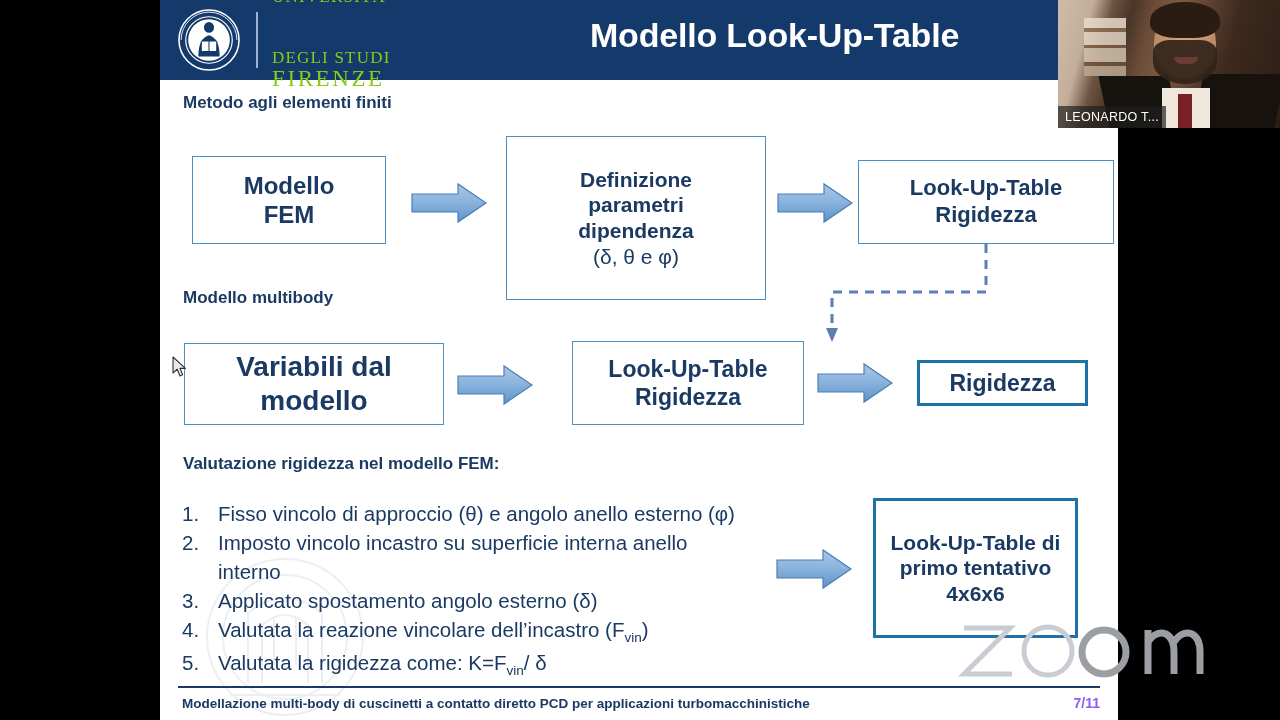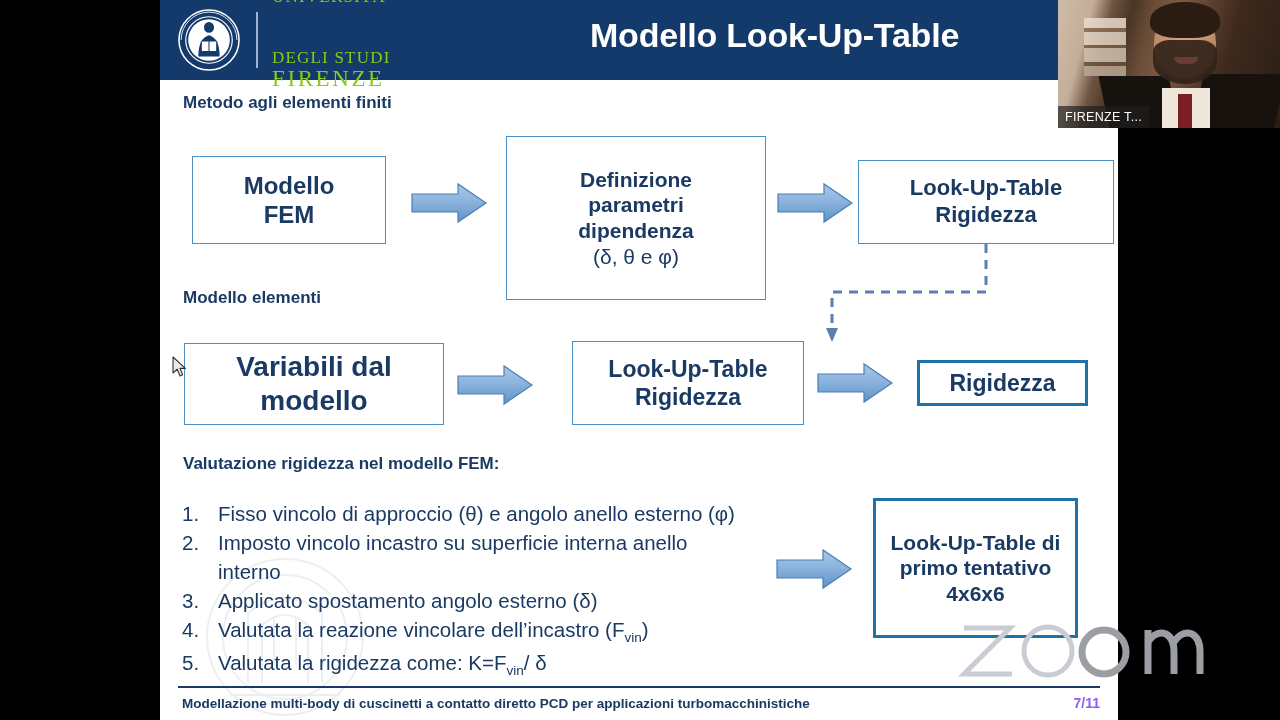--- a/index.html
+++ b/index.html
@@ -307,21 +307,21 @@
         <div class="logo-text">
           <div class="l1">UNIVERSITÀ</div>
           <div class="l2">DEGLI STUDI</div>
           <div class="l3">FIRENZE</div>
         </div>
       </div>
       <div class="slide-title">Modello Look-Up-Table</div>
     </div>
 
     <div class="section-heading" id="h-fem">Metodo agli elementi finiti</div>
-    <div class="section-heading" id="h-multi">Modello elementi</div>
+    <div class="section-heading" id="h-multi">Modello multibody</div>
     <div class="section-heading" id="h-valut">Valutazione rigidezza nel modello FEM:</div>
 
     <div class="flowbox" id="box-fem">
       <div>
         <span class="box-line">Modello</span>
         <span class="box-line">FEM</span>
       </div>
     </div>
 
     <div class="flowbox" id="box-def">
@@ -449,16 +449,16 @@
     <div class="vid-bg"></div>
     <div class="vid-shelf"></div>
     <div class="vid-suitL"></div>
     <div class="vid-suitR"></div>
     <div class="vid-shirt"></div>
     <div class="vid-tie"></div>
     <div class="vid-head"></div>
     <div class="vid-hair"></div>
     <div class="vid-beard"></div>
     <div class="vid-mouth"></div>
-    <div class="vid-namebar">FIRENZE T...</div>
+    <div class="vid-namebar">LEONARDO T...</div>
   </div>
 
 </div>
 
 </body></html>

